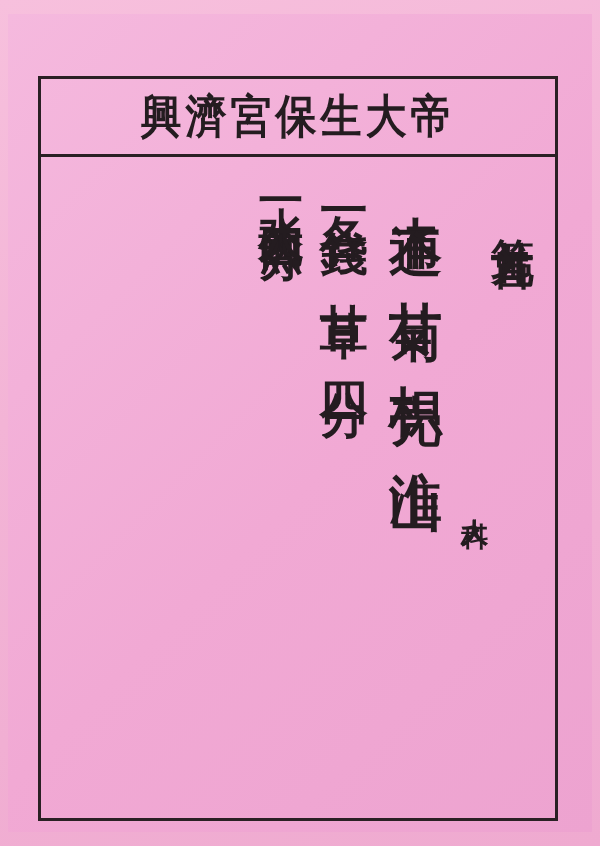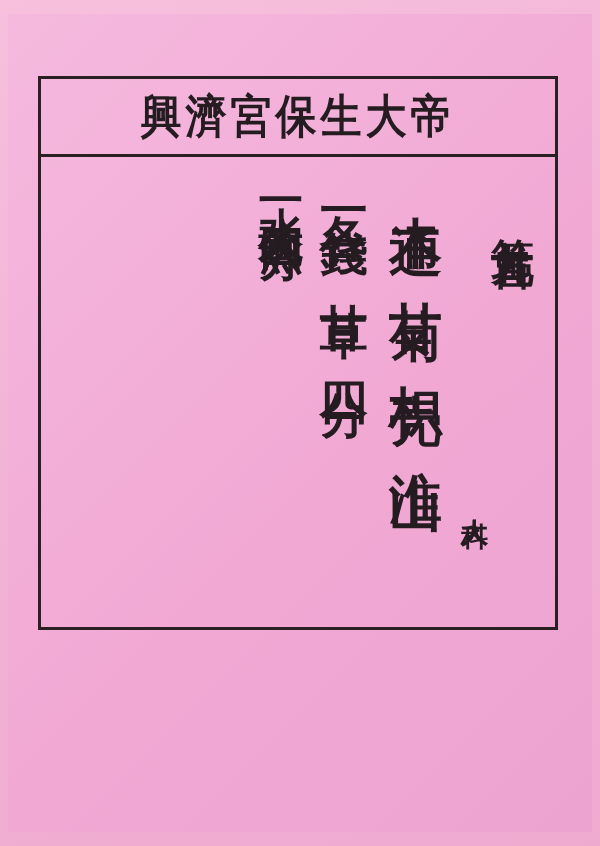--- a/index.html
+++ b/index.html
@@ -42,21 +42,21 @@
     background: #f2aed8;
     background-image: linear-gradient(135deg, #f5b9de 0%, #f1a9d4 55%, #eda3d0 100%);
   }
 
   
   #print-frame {
     position: absolute;
     left: 30px;
     top: 62px;
     width: 520px;
-    height: 554px;
+    height: 745px;
     border: 3px solid #2a2024;
     box-sizing: border-box;
     padding-left: 16px;
   }
 
   
   #header-band {
     position: absolute;
     left: 0;
     top: 0;

